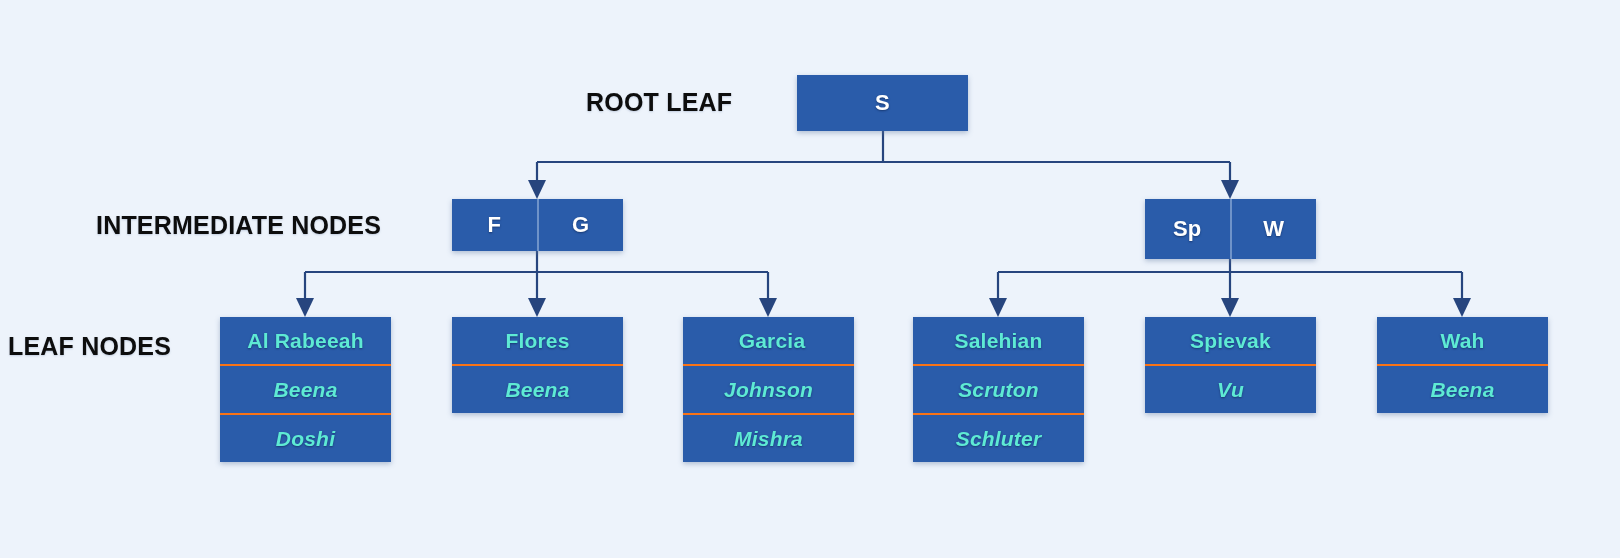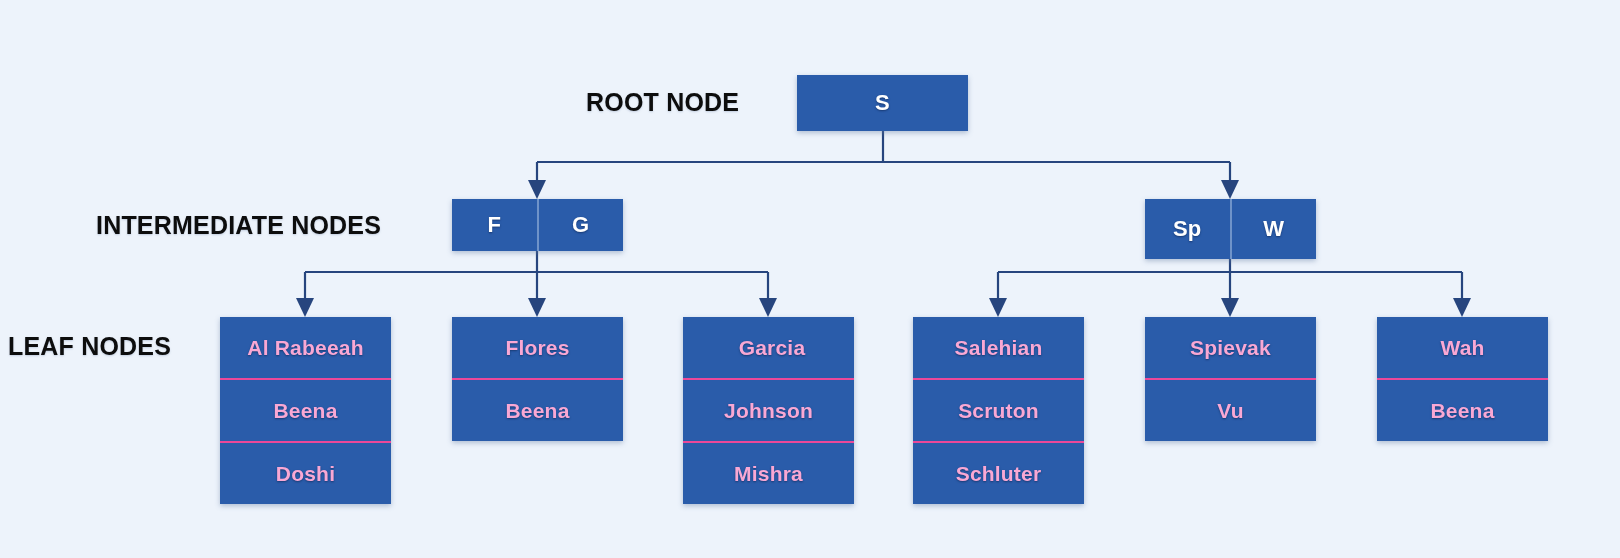--- a/index.html
+++ b/index.html
@@ -42,30 +42,30 @@
   .node.split .cell + .cell{ border-left:2px solid #6f93c9; }
 
   .leafgroup{
     position:absolute;
     display:flex;
     flex-direction:column;
     box-shadow:0 2px 5px rgba(100,125,165,.45);
   }
   .leafgroup .cell{
     background:#2a5caa;
-    height:61px;
+    height:47px;
     display:flex;
     align-items:center;
     justify-content:center;
-    color:#f9a8d4;
+    color:#5eead4;
     font-weight:bold;
     letter-spacing:.2px;
     text-shadow:0 1px 2px rgba(10,30,70,.55);
   }
-  .leafgroup .cell + .cell{ border-top:2px solid #ec4899; }
+  .leafgroup .cell + .cell{ border-top:2px solid #f97316;font-style:italic; }
   svg.links{position:absolute;left:0;top:0;width:1620px;height:558px;pointer-events:none;}
 </style>
 </head>
 <body>
 
 <div id="stage">
 
   <svg class="links" viewBox="0 0 1620 558">
     <g stroke="#27457e" stroke-width="2.2" fill="none">
 
@@ -93,21 +93,21 @@
 
       <polygon points="296,298 314,298 305,317"></polygon>
       <polygon points="528,298 546,298 537,317"></polygon>
       <polygon points="759,298 777,298 768,317"></polygon>
       <polygon points="989,298 1007,298 998,317"></polygon>
       <polygon points="1221,298 1239,298 1230,317"></polygon>
       <polygon points="1453,298 1471,298 1462,317"></polygon>
     </g>
   </svg>
 
-  <div class="side-label" style="left:586px;top:88px;font-size:25px;">ROOT NODE</div>
+  <div class="side-label" style="left:586px;top:88px;font-size:25px;">ROOT LEAF</div>
 
   <div class="side-label" style="left:96px;top:211px;font-size:25px;">INTERMEDIATE NODES</div>
 
   <div class="side-label" style="left:8px;top:332px;font-size:25px;">LEAF NODES</div>
 
   <div class="node" style="left:797px;top:75px;width:171px;height:56px;">
     <div class="cell" style="font-size:22px;">S</div>
   </div>
 
   <div class="node split" style="left:452px;top:199px;width:171px;height:52px;">

